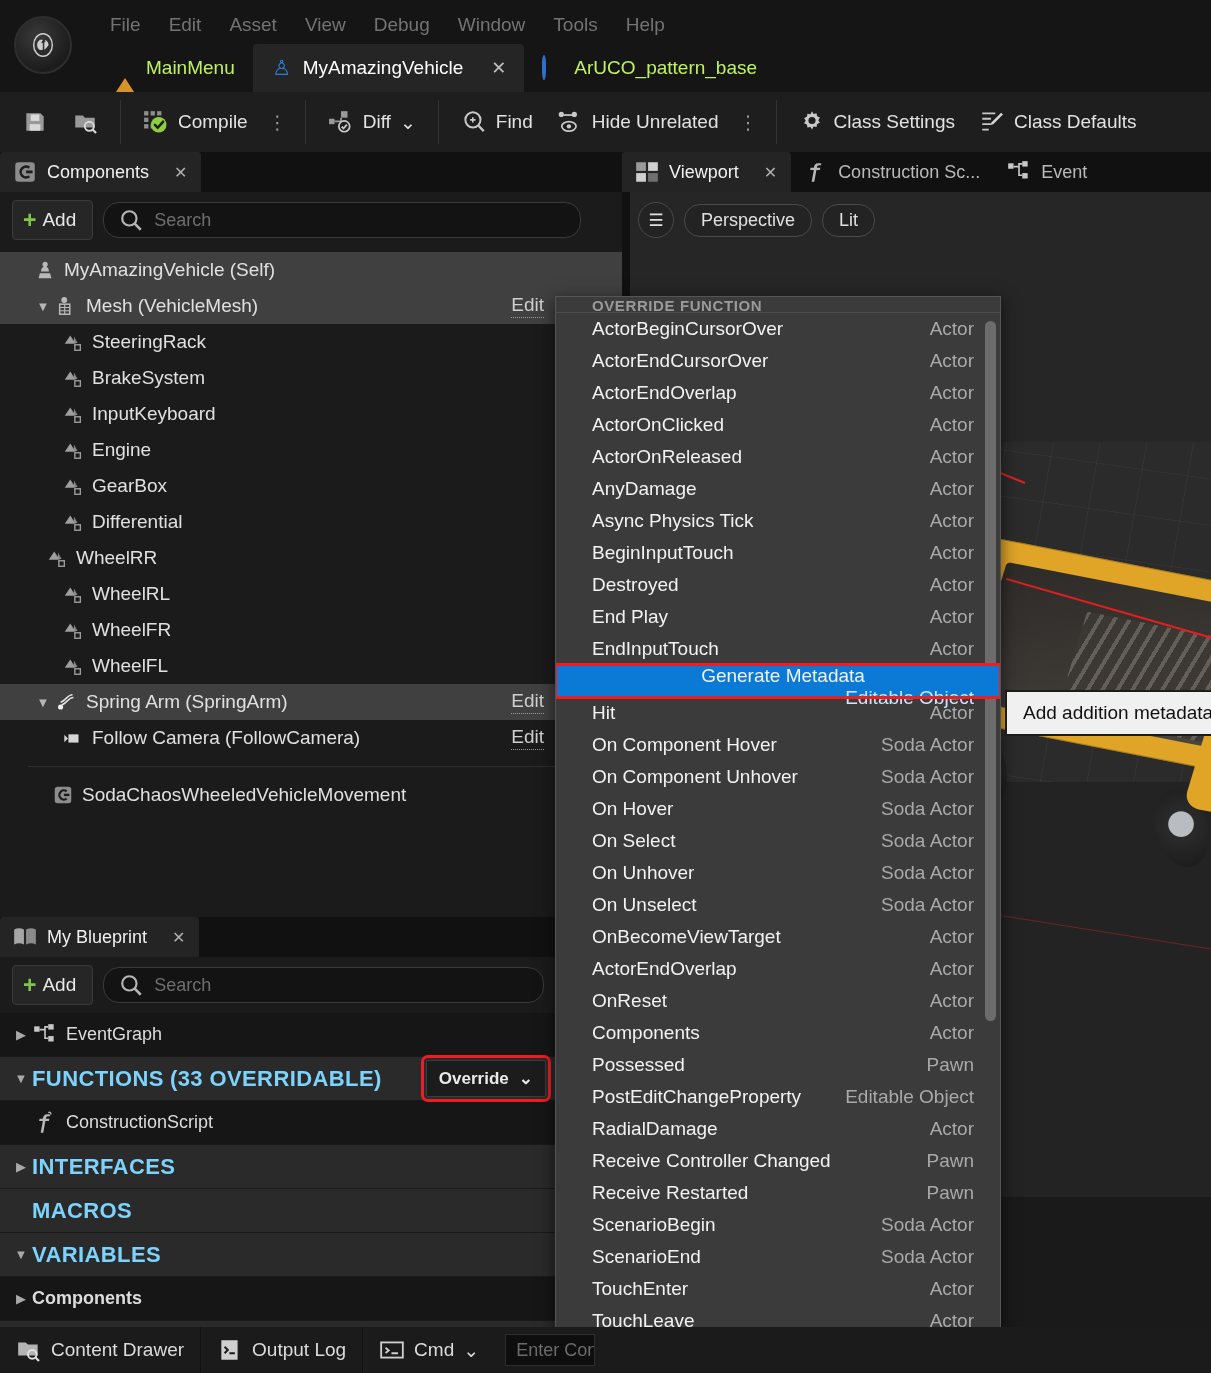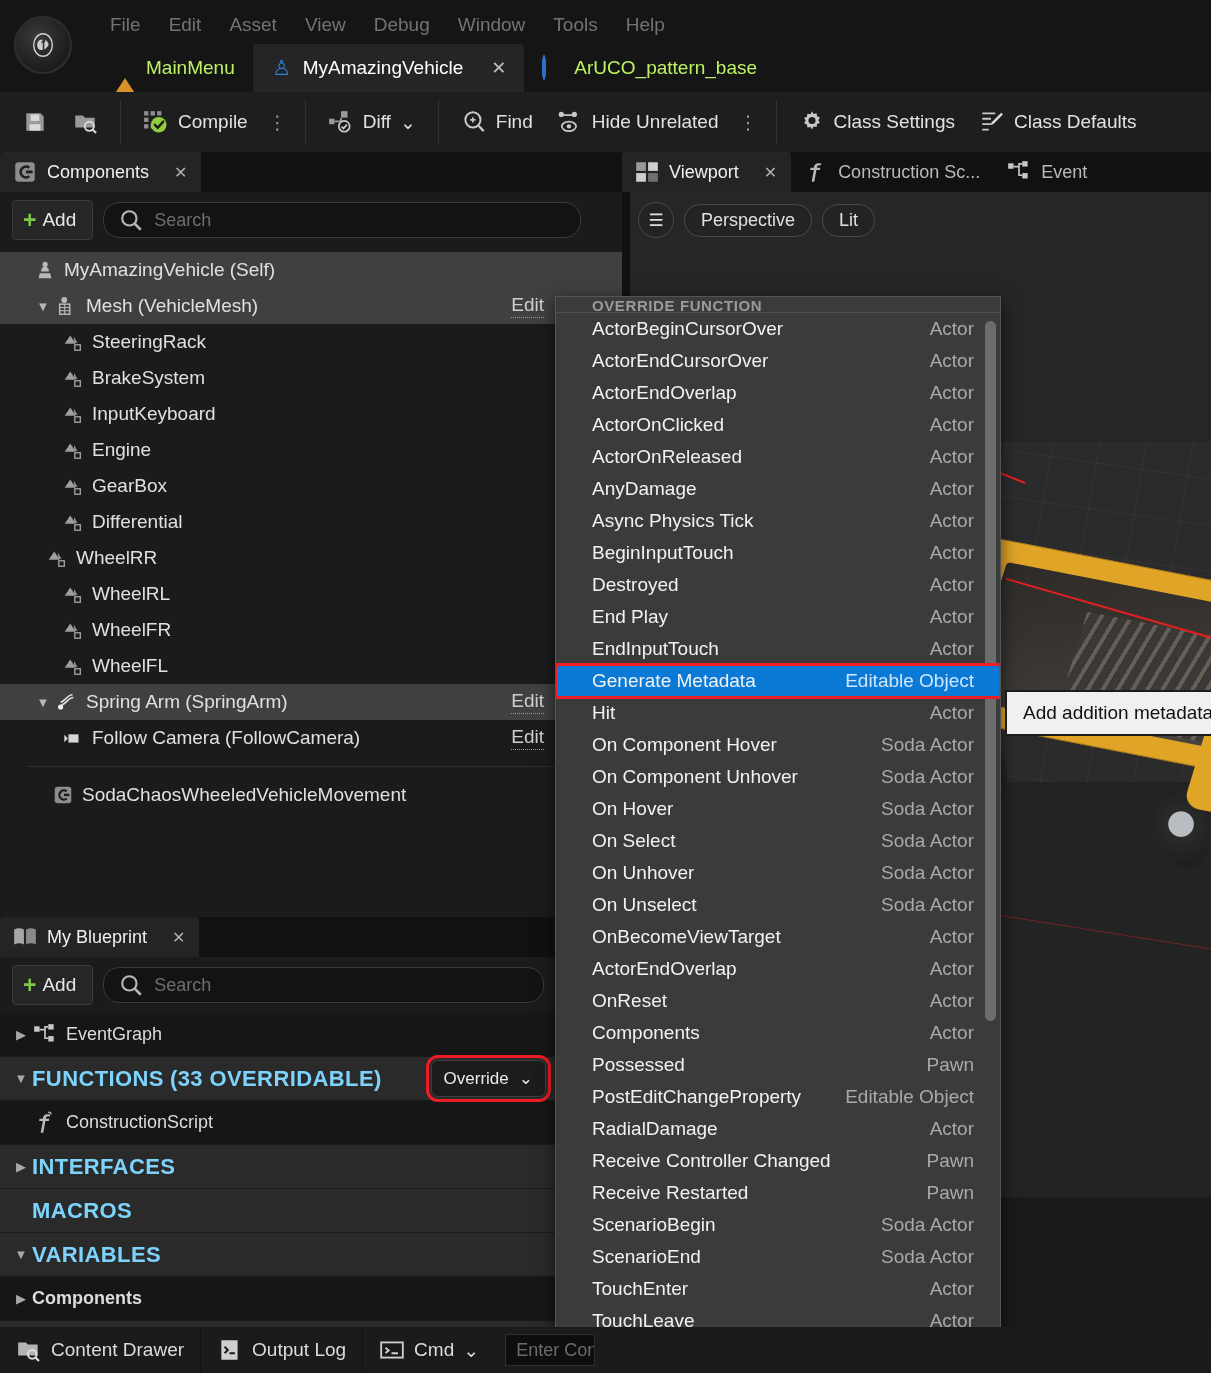--- a/index.html
+++ b/index.html
@@ -119,22 +119,22 @@
   .bp-row {
     display: flex; align-items: center; height: 44px; padding: 0 10px;
     font-size: 18px; color: #dcdcdc; border-bottom: 1px solid #1a1a1a;
   }
   .bp-row.shade { background: #2a2a2a; }
   .bp-row.dark { background: #161616; }
   .bp-row .caret { width: 22px; text-align: center; color: #a8a8a8; font-size: 13px; flex: none; }
   .bp-cat { font-size: 22px; font-weight: bold; letter-spacing: .4px; color: #7dd3fc; }
   .override-btn {
     margin-left: auto; display: flex; align-items: center; gap: 10px;
-    background: #1c1c1c; border: 1px solid #3d3d3d; border-radius: 7px;
-    padding: 7px 12px; font-size: 17px; font-weight: normal; color: #eaeaea;
+    background: #1c1c1c; border: 1px solid #3d3d3d; border-radius: 2px;
+    padding: 7px 12px; font-size: 17px; font-weight: bold; color: #eaeaea;
   }
   .redbox { outline: 3px solid #ee1c25; outline-offset: 2px; }
 
   
   #viewport-panel {
     position: absolute; left: 622px; top: 152px; width: 589px; height: 1175px;
     background: #111;
   }
   .vp-canvas {
     position: absolute; left: 8px; top: 40px; right: 0; bottom: 0;
@@ -226,21 +226,21 @@
     padding: 0 0 2px 36px; height: 16px; overflow: hidden;
     border-bottom: 1px solid #4d4d4d;
   }
   .mrow {
     display: flex; align-items: center; height: 32px;
     padding: 0 26px 0 36px; font-size: 19px; color: #f2f2f2;
   }
   .mrow .mtype { margin-left: auto; color: #a9a9a9; }
   .mrow.hl { background: #0b7ad6; }
   .mrow.hl .mtype { color: #cfe6fb; }
-  .mrow.hl-outline { outline: 3px solid #ee1c25; outline-offset: -1px; position: relative; z-index: 2; }
+  .mrow.hl-outline { outline: 3px solid #ee1c25; outline-offset: -1px; position: relative; z-index: 2; flex-direction: column; }
   .menu-scrollbar {
     position: absolute; right: 4px; top: 24px; width: 11px; height: 1040px;
     background: transparent;
   }
   .menu-thumb {
     position: absolute; left: 0; top: 0; width: 11px; height: 700px;
     background: #6c6c6c; border-radius: 6px;
   }
 
   

